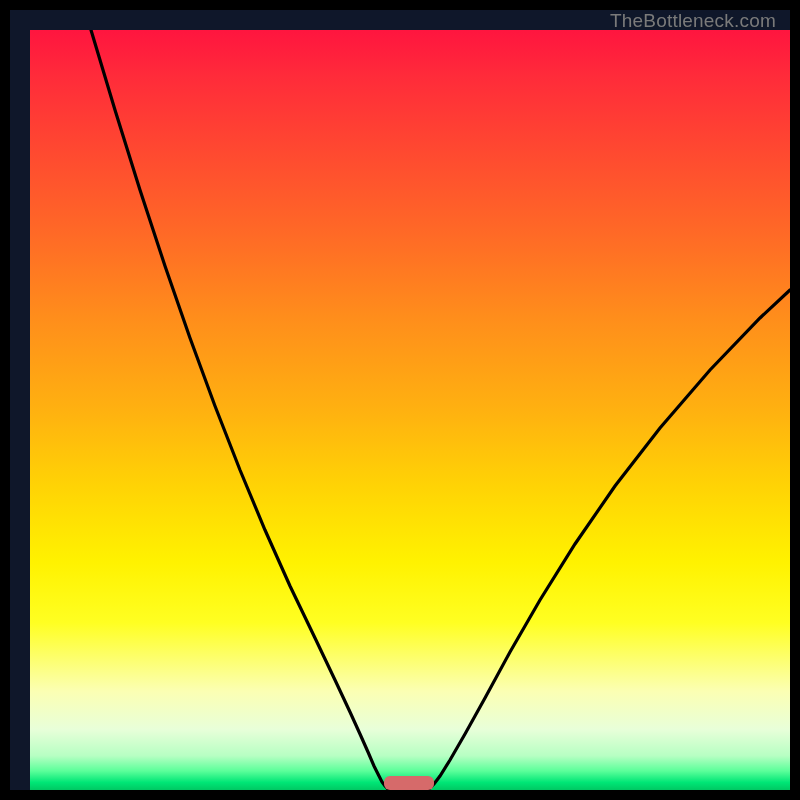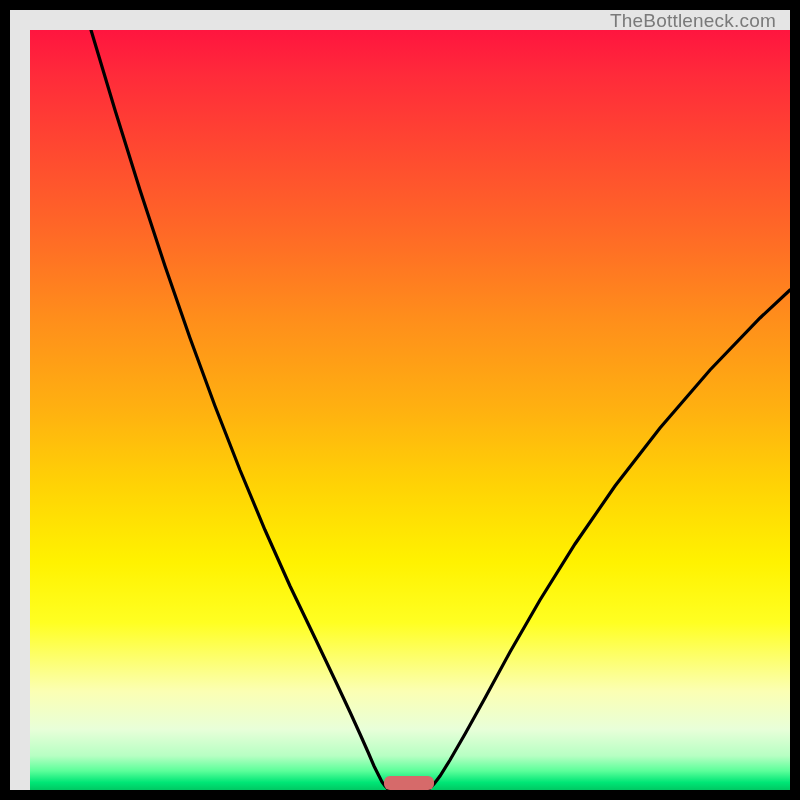--- a/index.html
+++ b/index.html
@@ -10,21 +10,21 @@
     background: #000;
     overflow: hidden;
     font-family: Arial, Helvetica, sans-serif;
   }
   .frame {
     position: absolute;
     left: 10px;
     top: 10px;
     width: 780px;
     height: 780px;
-    background: #e5e5e5;
+    background: #0f172a;
   }
   .plot-area {
     position: absolute;
     left: 20px;
     top: 20px;
     width: 760px;
     height: 760px;
   }
   .gradient-bg {
     position: absolute;

